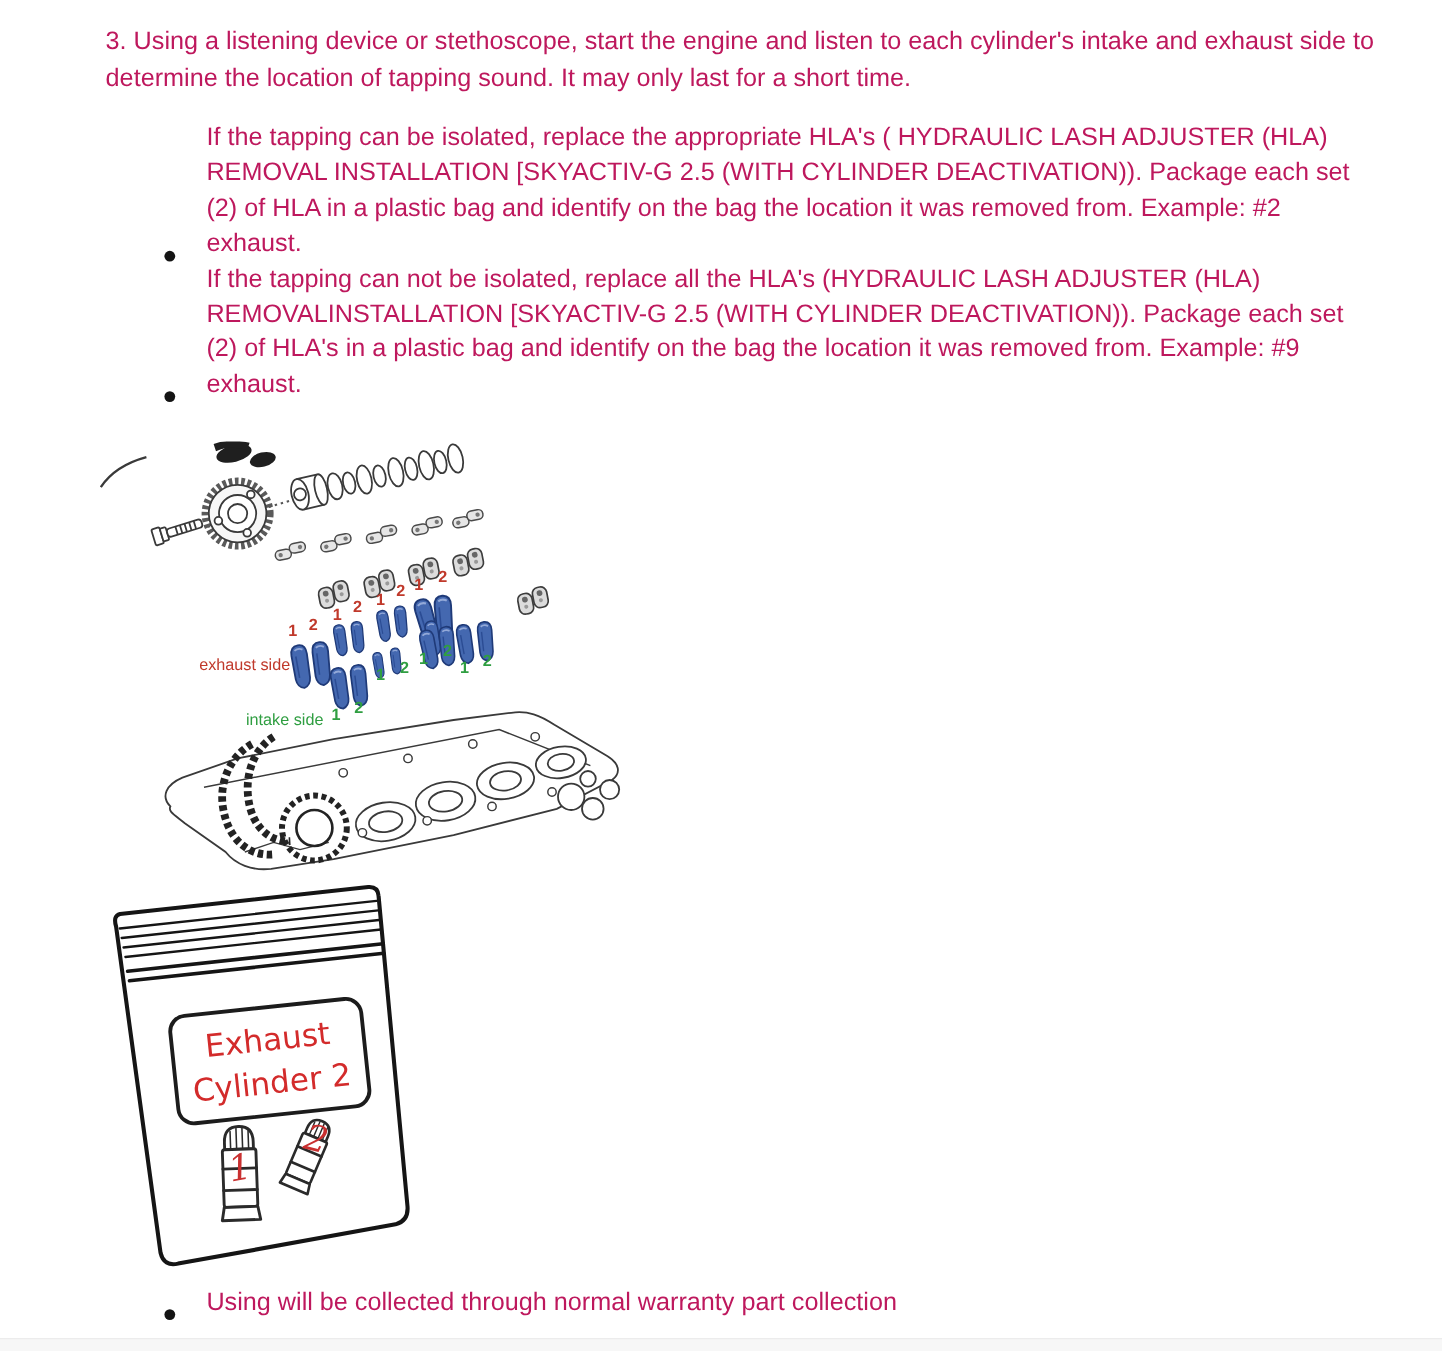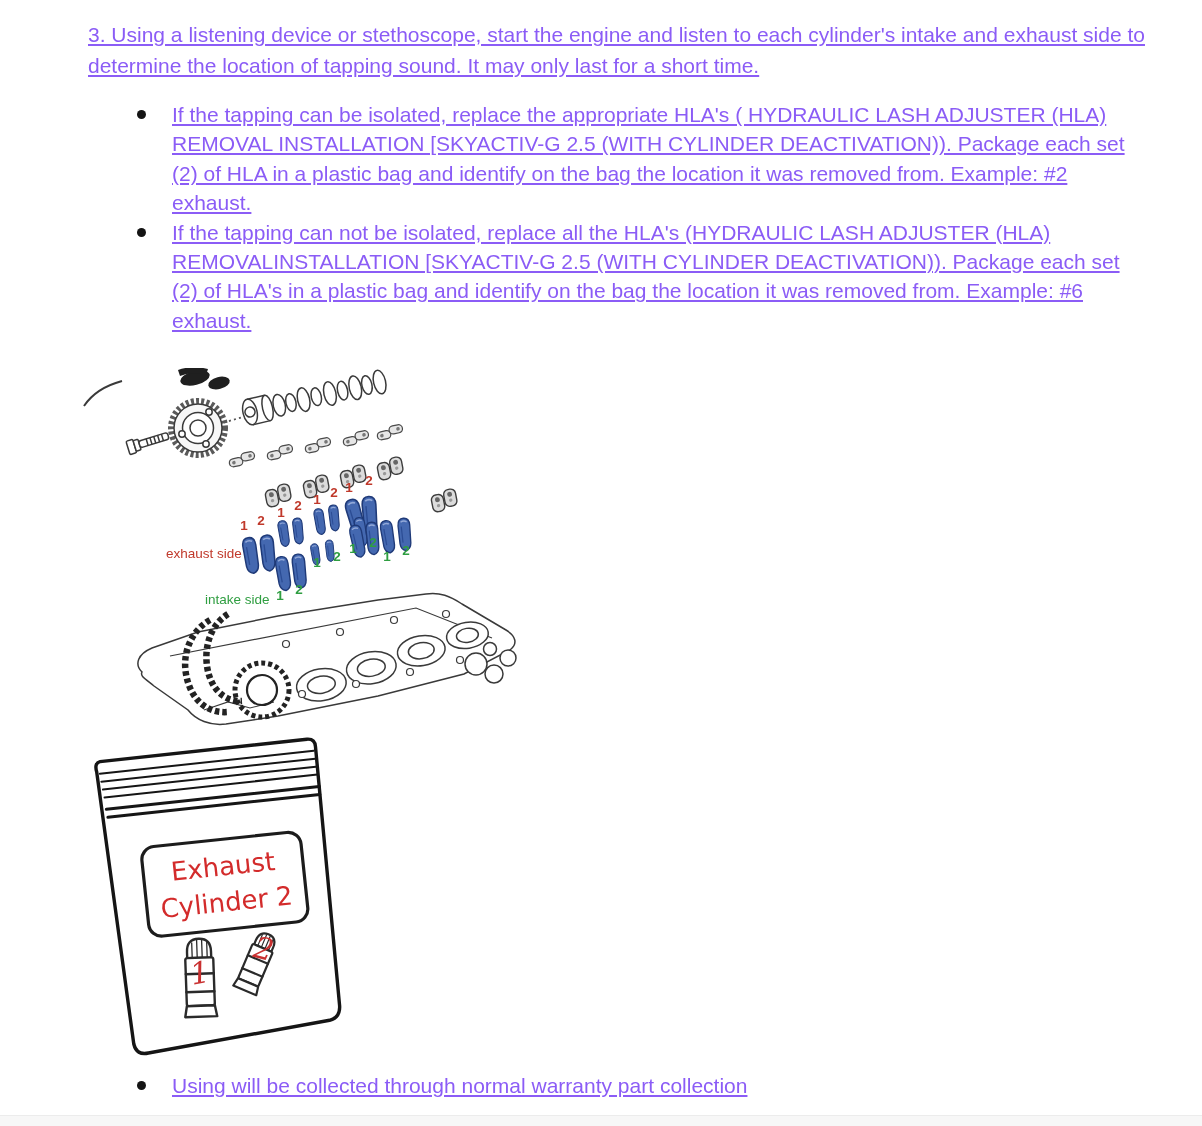--- a/index.html
+++ b/index.html
@@ -1,28 +1,28 @@
 <!DOCTYPE html>
 <html><head>
 <meta charset="utf-8">
 <style>
   html,body{margin:0;padding:0;}
   body{
     width:1202px;height:1126px;background:#ffffff;position:relative;overflow:hidden;
     font-family:"Liberation Sans", sans-serif;
   }
-  .red-text{color:#8b5cf6;text-decoration:underline;}
+  .red-text{color:#be185d;}
   .step{
     position:absolute;left:88px;top:20px;width:1072px;margin:0;
     font-size:21px;line-height:30.5px;
   }
   ul.bullets{list-style:none;margin:0;padding:0;position:absolute;left:137px;}
   ul.bullets.first{top:100px;}
   ul.bullets.last{top:1071px;}
-  ul.bullets li{display:flex;align-items:flex-start;}
+  ul.bullets li{display:flex;align-items:flex-end;}
   ul.bullets .dot{
     flex:none;width:9px;height:9px;border-radius:50%;background:#141414;
     margin-top:10px;margin-right:26px;
   }
   ul.bullets .btxt{
     width:962px;font-size:21px;line-height:29.4px;
   }
   figure{margin:0;padding:0;}
   .diagram-wrap{position:absolute;left:78px;top:368px;width:450px;height:366px;}
   .bag-wrap{position:absolute;left:80px;top:736px;width:280px;height:330px;}
@@ -45,21 +45,21 @@
 
   <p class="step red-text">3. Using a listening device or stethoscope, start the engine and listen to each cylinder's intake and exhaust side to determine the location of tapping sound. It may only last for a short time.</p>
 
   <ul class="bullets first">
     <li>
       <span class="dot"></span>
       <span class="btxt red-text">If the tapping can be isolated, replace the appropriate HLA's ( HYDRAULIC LASH ADJUSTER (HLA) REMOVAL INSTALLATION [SKYACTIV-G 2.5 (WITH CYLINDER DEACTIVATION)). Package each set (2) of HLA in a plastic bag and identify on the bag the location it was removed from. Example: #2 exhaust.</span>
     </li>
     <li>
       <span class="dot"></span>
-      <span class="btxt red-text">If the tapping can not be isolated, replace all the HLA's (HYDRAULIC LASH ADJUSTER (HLA) REMOVALINSTALLATION [SKYACTIV-G 2.5 (WITH CYLINDER DEACTIVATION)). Package each set (2) of HLA's in a plastic bag and identify on the bag the location it was removed from. Example: #6 exhaust.</span>
+      <span class="btxt red-text">If the tapping can not be isolated, replace all the HLA's (HYDRAULIC LASH ADJUSTER (HLA) REMOVALINSTALLATION [SKYACTIV-G 2.5 (WITH CYLINDER DEACTIVATION)). Package each set (2) of HLA's in a plastic bag and identify on the bag the location it was removed from. Example: #9 exhaust.</span>
     </li>
   </ul>
 
   <figure class="diagram-wrap">
     <svg width="450" height="366" viewBox="0 0 450 366">
       <defs>
         <g id="rk1">
           <rect x="0" y="4" width="15" height="9" rx="4.5" fill="#e6e6e6" stroke="#4a4a4a" stroke-width="1.4"></rect>
           <rect x="14" y="0" width="15" height="9" rx="4.5" fill="#e6e6e6" stroke="#4a4a4a" stroke-width="1.4"></rect>
           <circle cx="5" cy="8.5" r="2" fill="#777"></circle>

